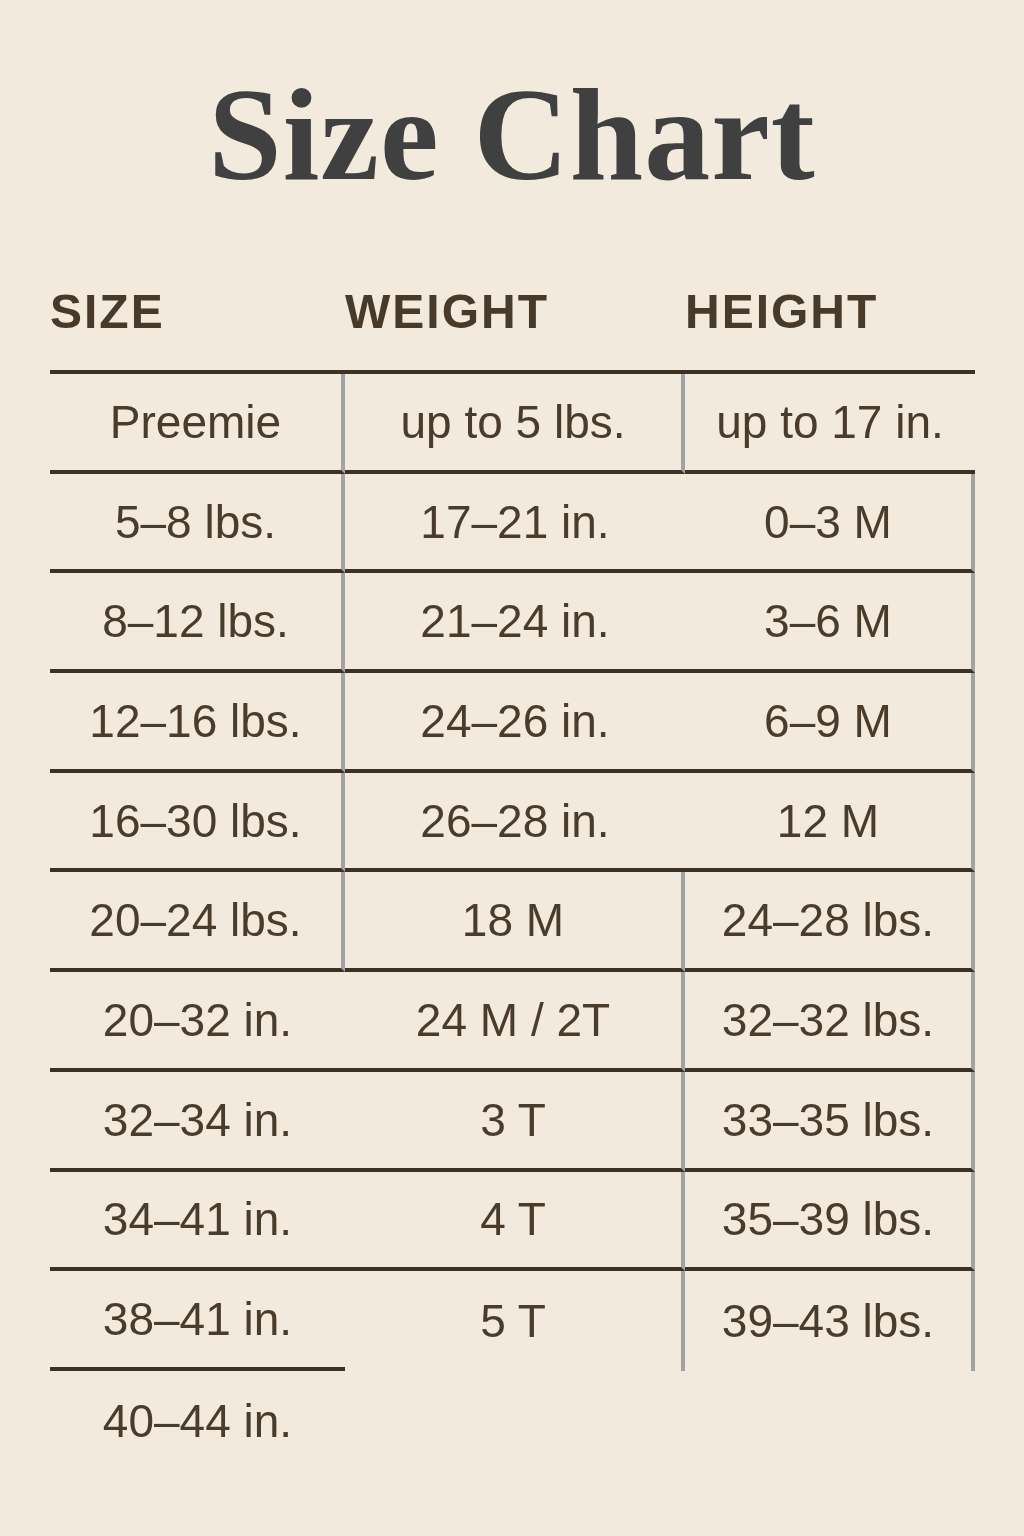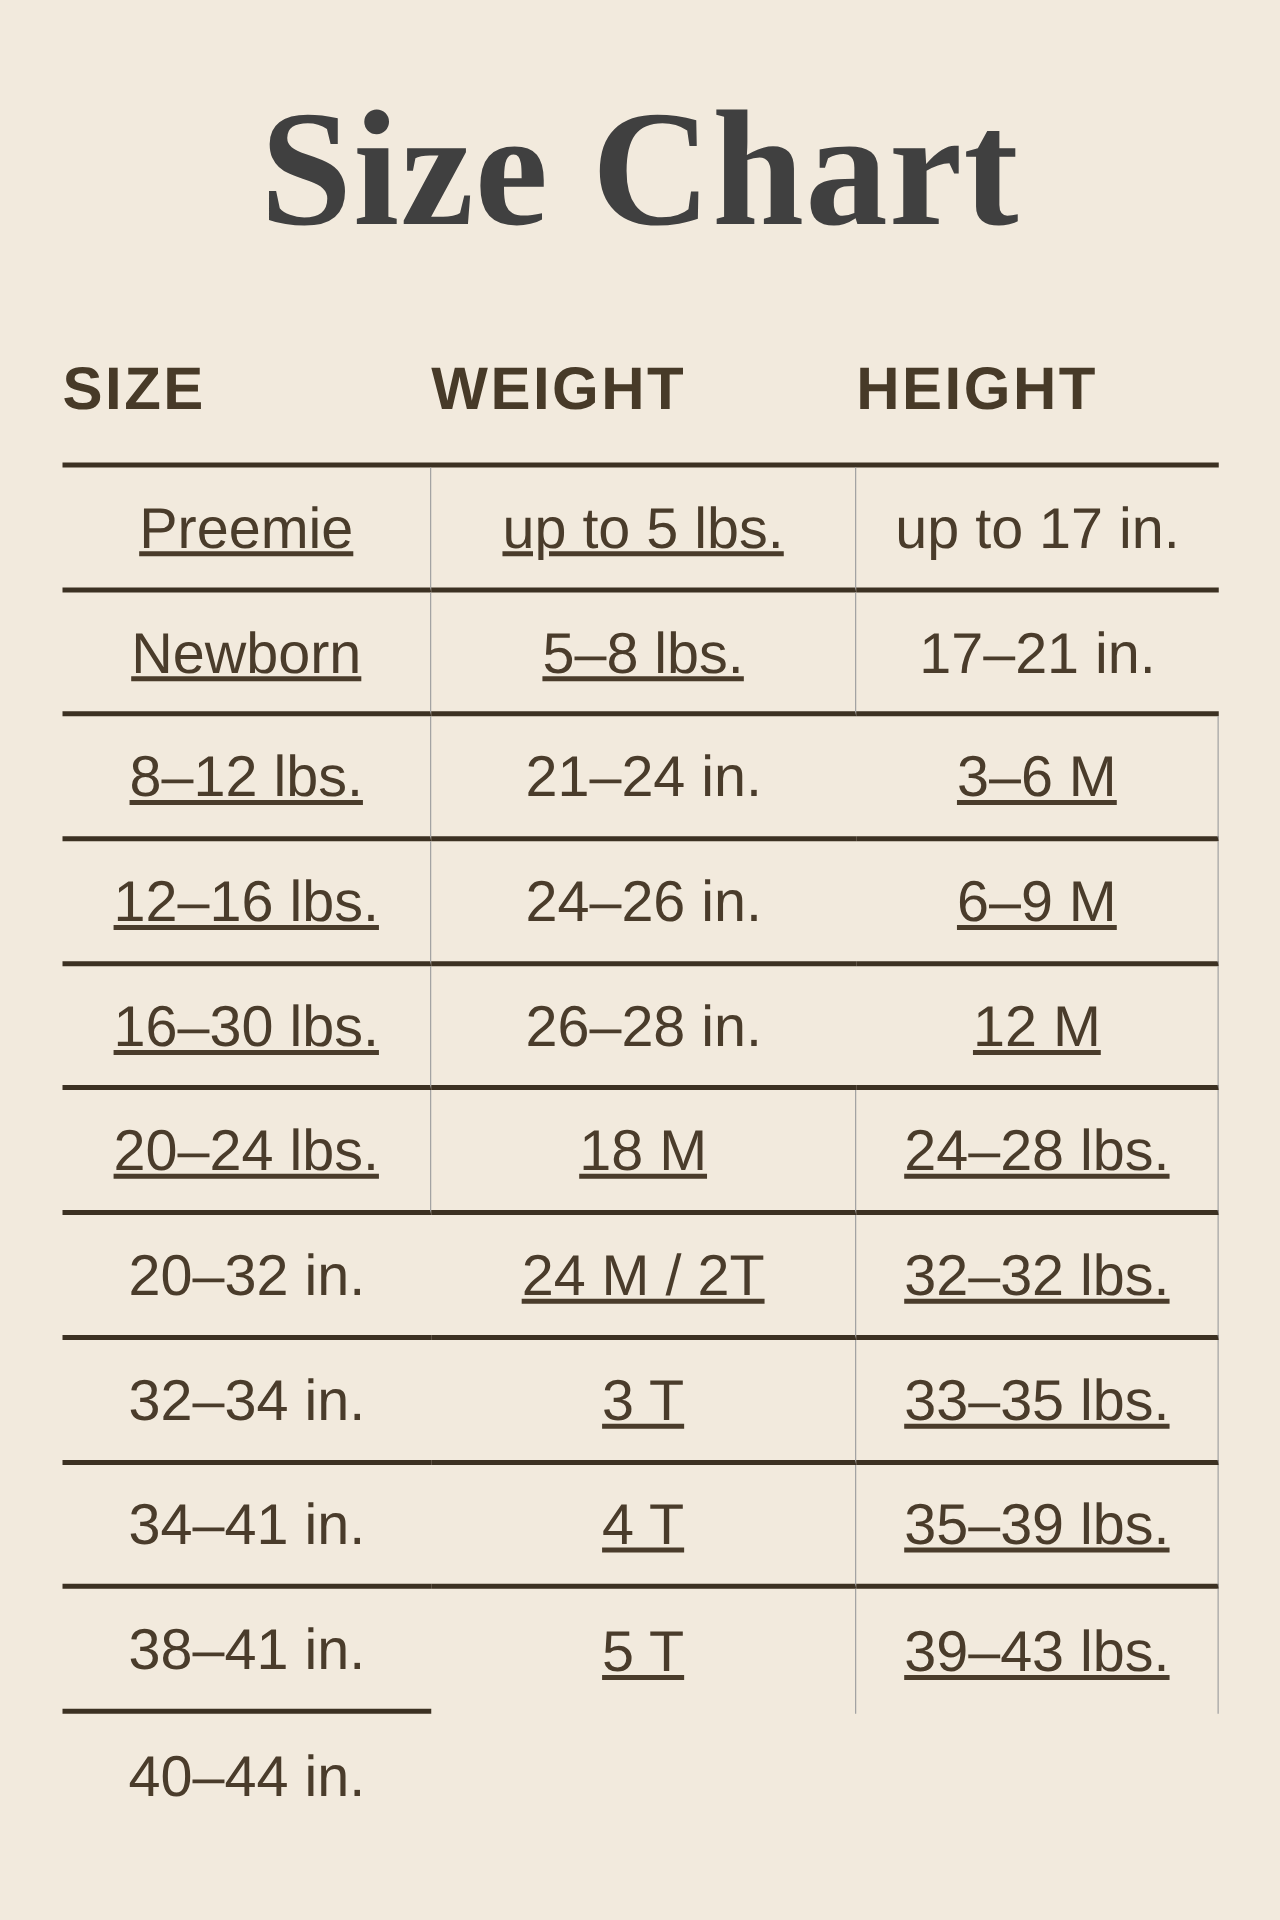--- a/index.html
+++ b/index.html
@@ -57,22 +57,21 @@
     display: flex;
     align-items: center;
     justify-content: center;
     font-size: 46px;
     font-weight: 400;
     color: #4a3c2b;
     border-bottom: 4px solid #3c3122;
     white-space: nowrap;
   }
   .cell.col-1, .cell.col-2 {
-    border-right: 1px solid #a3a3a3;
-    text-decoration: underline;
+    border-right: 4px solid #a3a3a3;
   }
 </style>
 </head>
 <body>
 
 <div class="page-title">Size Chart</div>
 
 <div class="size-table">
 
   <div class="header-row">
@@ -80,24 +79,24 @@
     <div class="header-cell">WEIGHT</div>
     <div class="header-cell">HEIGHT</div>
   </div>
 
   <div class="body-grid">
 
     <div class="cell col-1">Preemie</div>
     <div class="cell col-2">up to 5 lbs.</div>
     <div class="cell col-3">up to 17 in.</div>
 
-    <div class="cell col-1">Newborn</div>
     <div class="cell col-2">5–8 lbs.</div>
     <div class="cell col-3">17–21 in.</div>
 
+    <div class="cell col-1">0–3 M</div>
     <div class="cell col-2">8–12 lbs.</div>
     <div class="cell col-3">21–24 in.</div>
 
     <div class="cell col-1">3–6 M</div>
     <div class="cell col-2">12–16 lbs.</div>
     <div class="cell col-3">24–26 in.</div>
 
     <div class="cell col-1">6–9 M</div>
     <div class="cell col-2">16–30 lbs.</div>
     <div class="cell col-3">26–28 in.</div>

